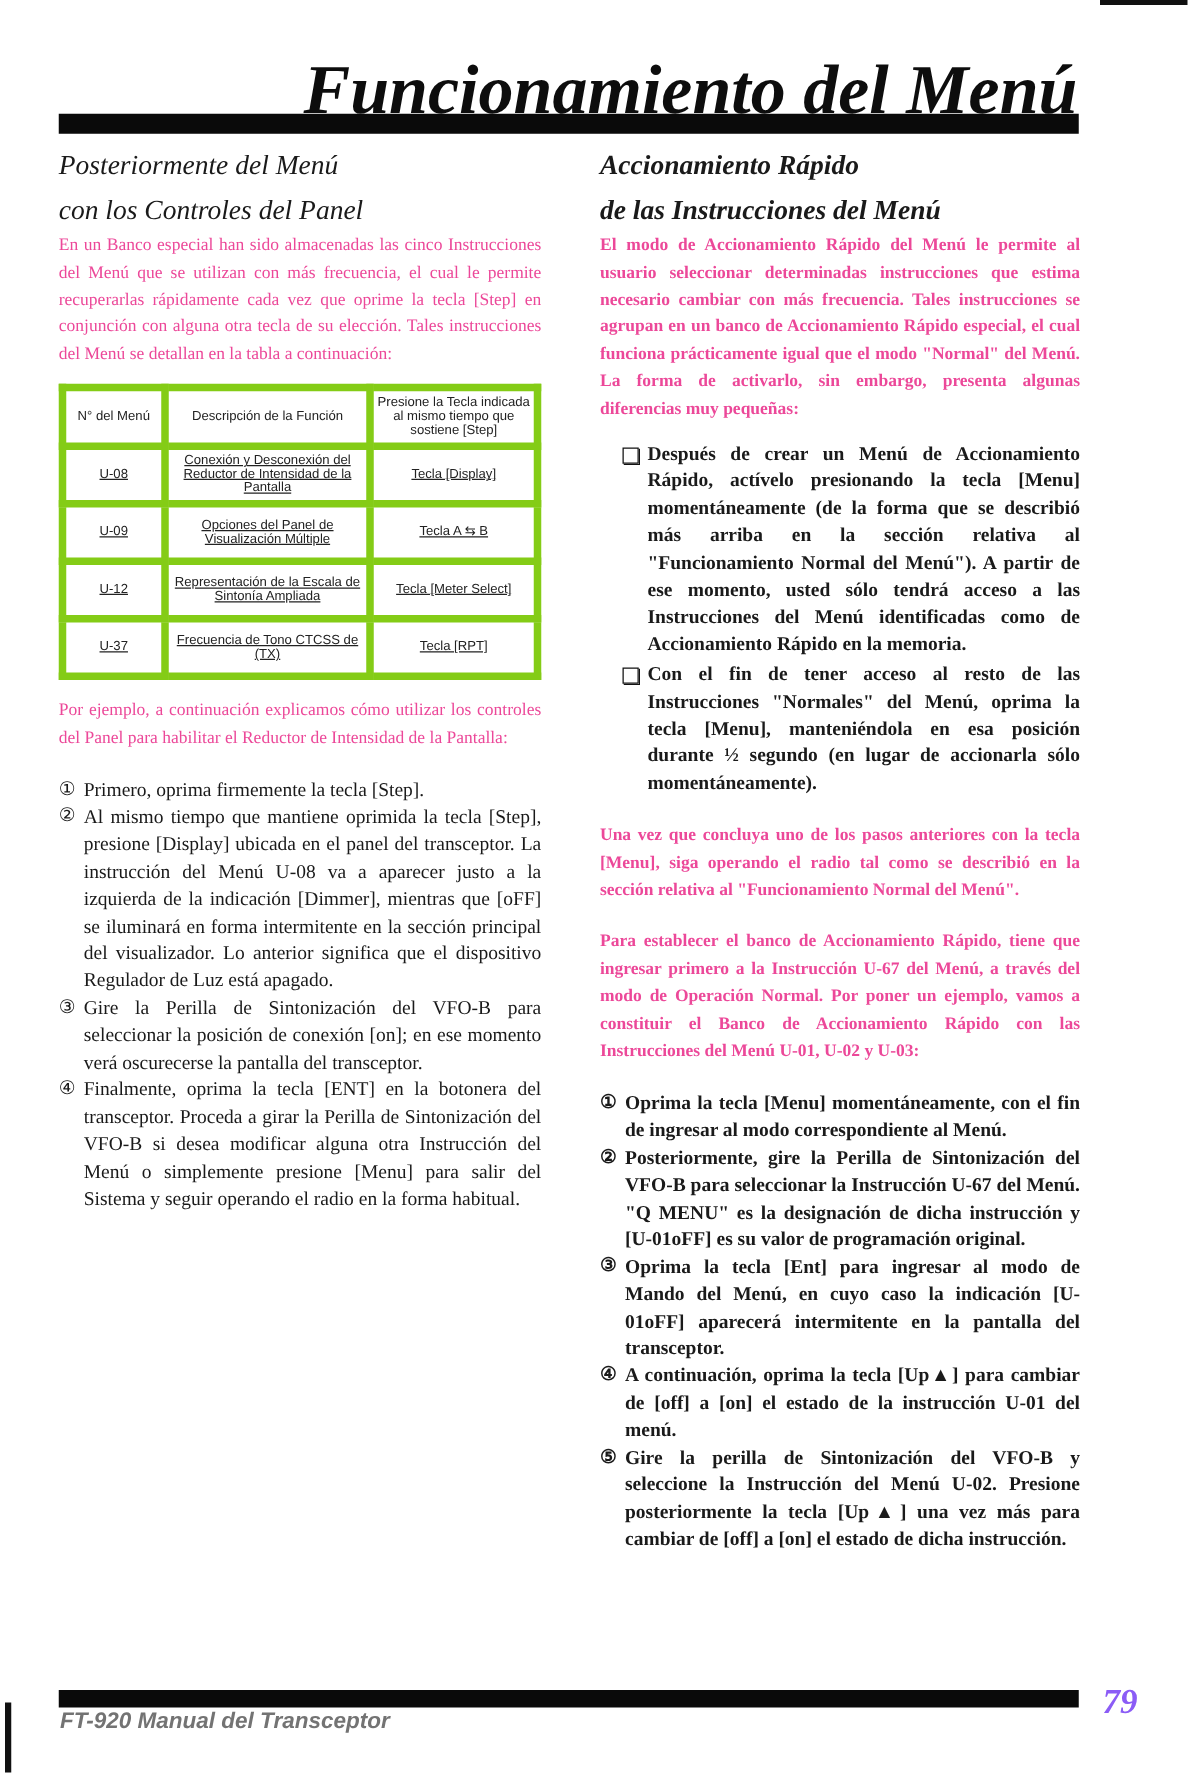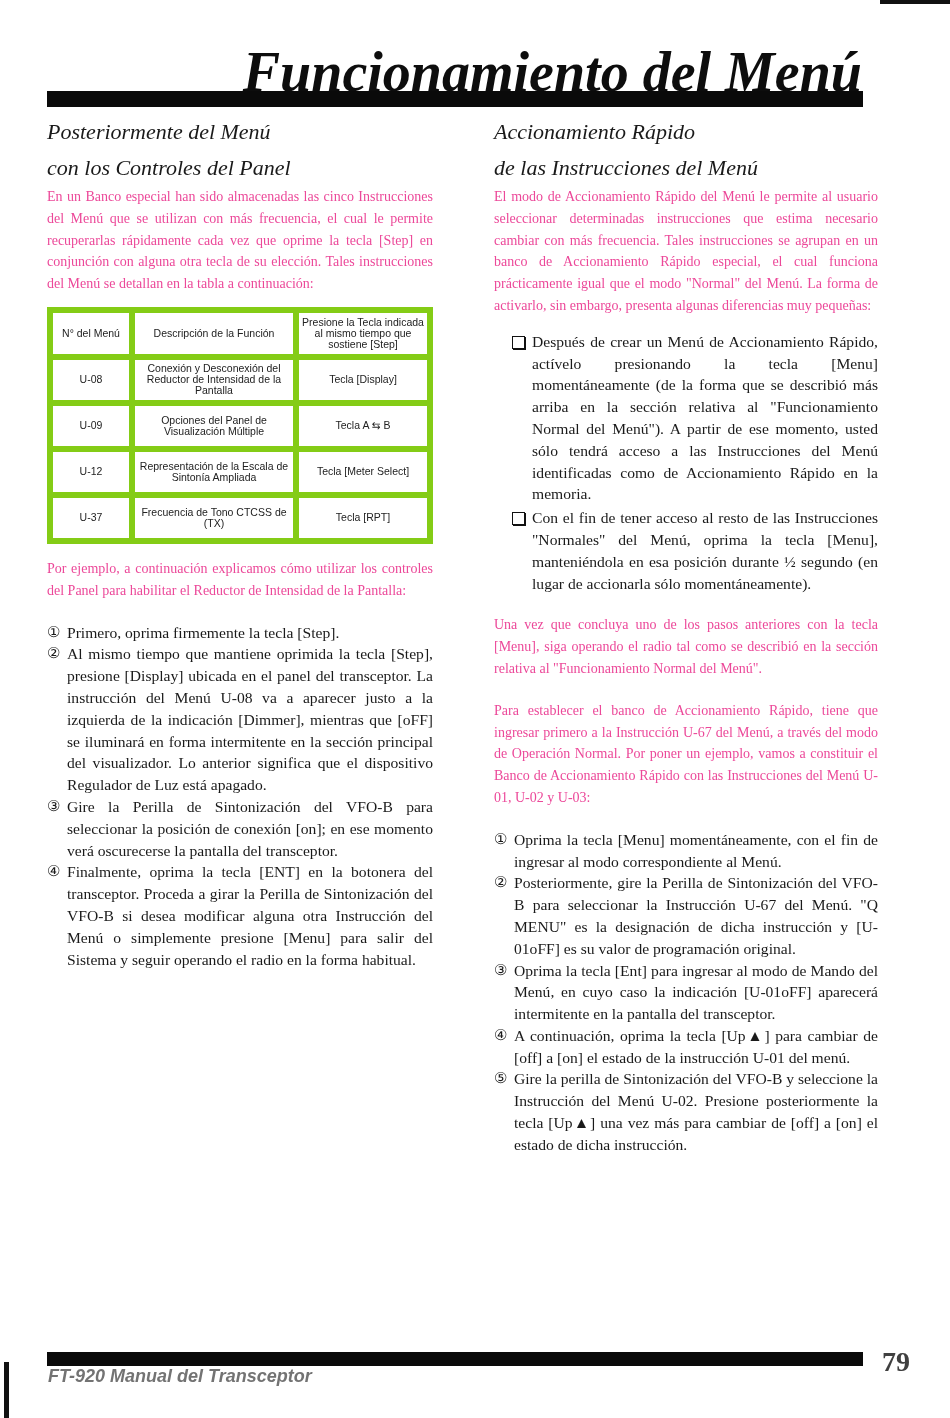--- a/index.html
+++ b/index.html
@@ -10,21 +10,21 @@
   }
   .top-mark { position: absolute; left: 880px; top: 0px; width: 70px; height: 4px; background: #111; }
   .page-title {
     position: absolute; right: 88px; top: 40px;
     font-family: "Liberation Serif", serif; font-style: italic; font-weight: bold;
     font-size: 56px; color: #0d0d0d; letter-spacing: 0px; white-space: nowrap;
   }
   .top-rule { position: absolute; left: 47px; top: 91px; width: 816px; height: 16px; background: #0a0a0a; }
   .col { position: absolute; top: 118px; }
   .col-left { left: 47px; width: 386px; }
-  .col-right { left: 494px; width: 384px; }
+  .col-right { left: 480px; width: 384px; font-weight: bold; }
   .sec-title-1, .sec-title-2 {
     font-family: "Liberation Serif", serif; font-style: italic; font-size: 22px; color: #1a1a1a;
     line-height: 28px; white-space: nowrap;
   }
   .sec-title-2 { text-align: left; margin-top: 8px; }
   p.body {
     margin: 0; font-family: "Liberation Serif", serif; font-size: 14px; line-height: 21.8px;
     text-align: justify; color: #ec4899;
   }
   .mt-4 { margin-top: 4px !important; }
@@ -32,21 +32,21 @@
   .mt-20 { margin-top: 20px !important; }
   table.menu-table {
     border-collapse: collapse; width: 386px; margin-top: 12px;
     font-family: "Liberation Sans", sans-serif; font-size: 10.5px; color: #222;
   }
   table.menu-table td, table.menu-table th {
     border: 6px solid #84cc16; text-align: center; vertical-align: middle;
     font-weight: normal; padding: 1px 3px; line-height: 11px;
   }
   table.menu-table th { height: 39px; }
-  table.menu-table td { height: 38px; }
+  table.menu-table td { height: 38px; text-decoration: underline; }
   .col1 { width: 70px; } .col2 { width: 152px; }
   .steps { margin: 0; padding: 0; list-style: none; }
   .steps li {
     position: relative; padding-left: 20px;
     font-family: "Liberation Serif", serif; font-size: 15.6px; line-height: 21.8px;
     text-align: justify;
   }
   .steps li .num { position: absolute; left: 0; top: 0; font-size: 15px; }
   .bullets { margin: 14px 0 0 0; padding: 0; list-style: none; }
   .bullets li {
@@ -58,21 +58,21 @@
     border: 1.5px solid #111; box-shadow: 1px 1px 0 #111;
   }
   .bullets li + li { margin-top: 2px; }
   .bottom-rule { position: absolute; left: 47px; top: 1352px; width: 816px; height: 14px; background: #0a0a0a; }
   .footer-title {
     position: absolute; left: 48px; top: 1366px;
     font-family: Liberation Sans, sans-serif; font-style: italic; font-weight: bold; font-size: 18px; color: #737373;
   }
   .page-number {
     position: absolute; left: 882px; top: 1346px;
-    font-family: "Liberation Serif", serif; font-weight: bold; font-size: 28px; color: #404040;
+    font-family: "Liberation Serif", serif; font-style: italic; font-weight: bold; font-size: 28px; color: #8b5cf6;
   }
   .left-bar { position: absolute; left: 4px; top: 1362px; width: 5px; height: 56px; background: #111; }
 </style>
 </head>
 <body>
 
 <div class="top-mark"></div>
 
 <div class="page-title">Funcionamiento del Menú</div>
 <div class="top-rule"></div>

